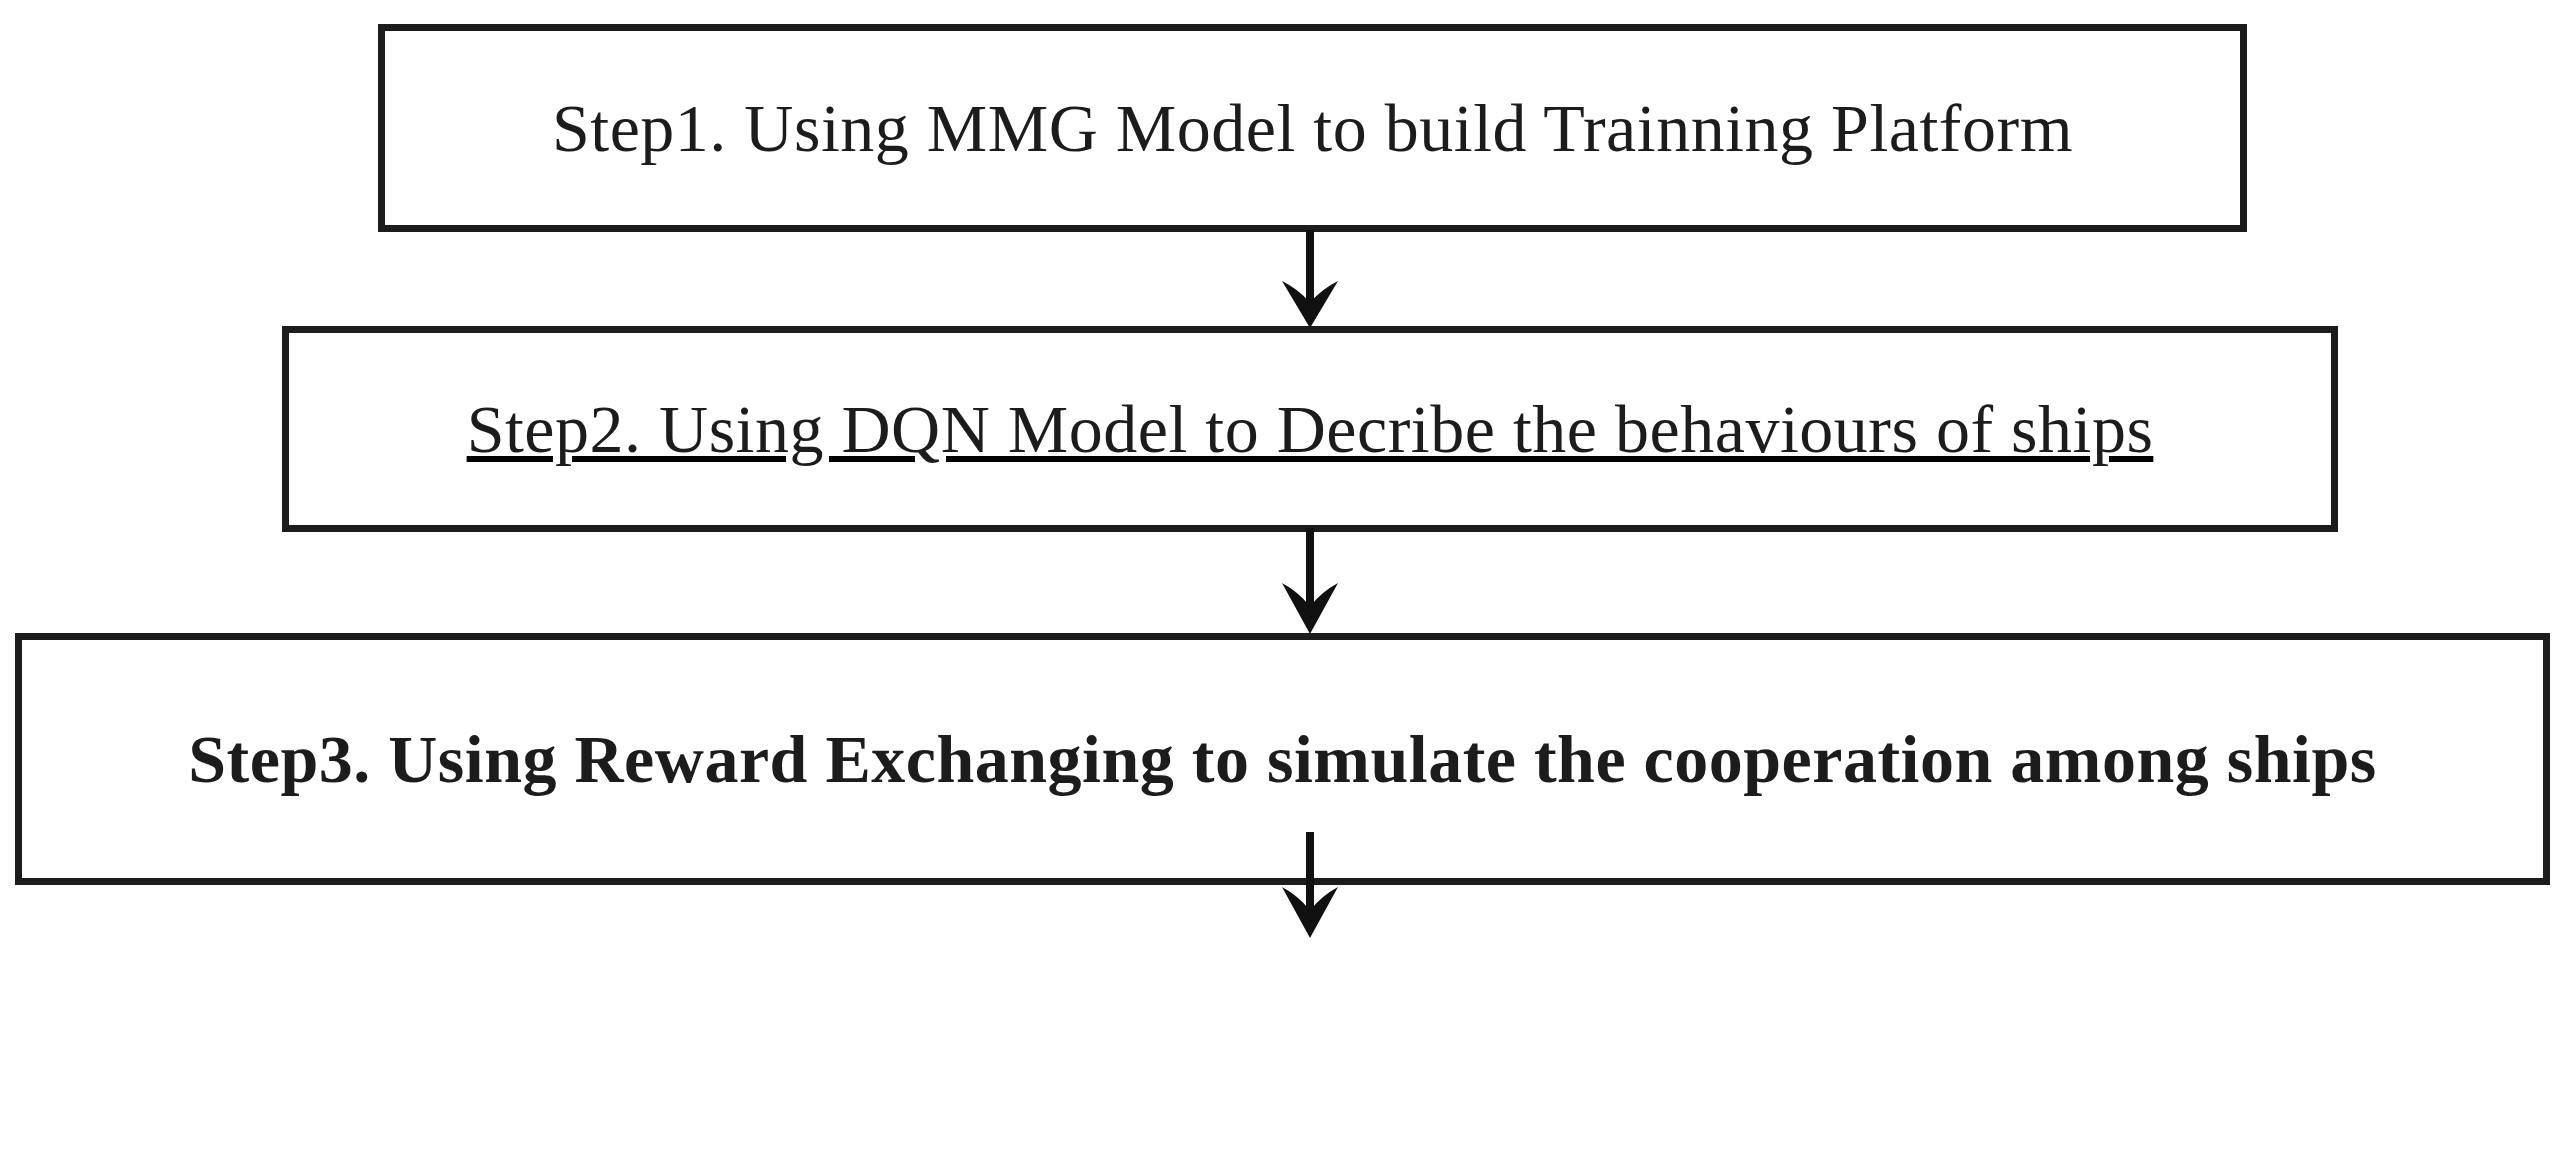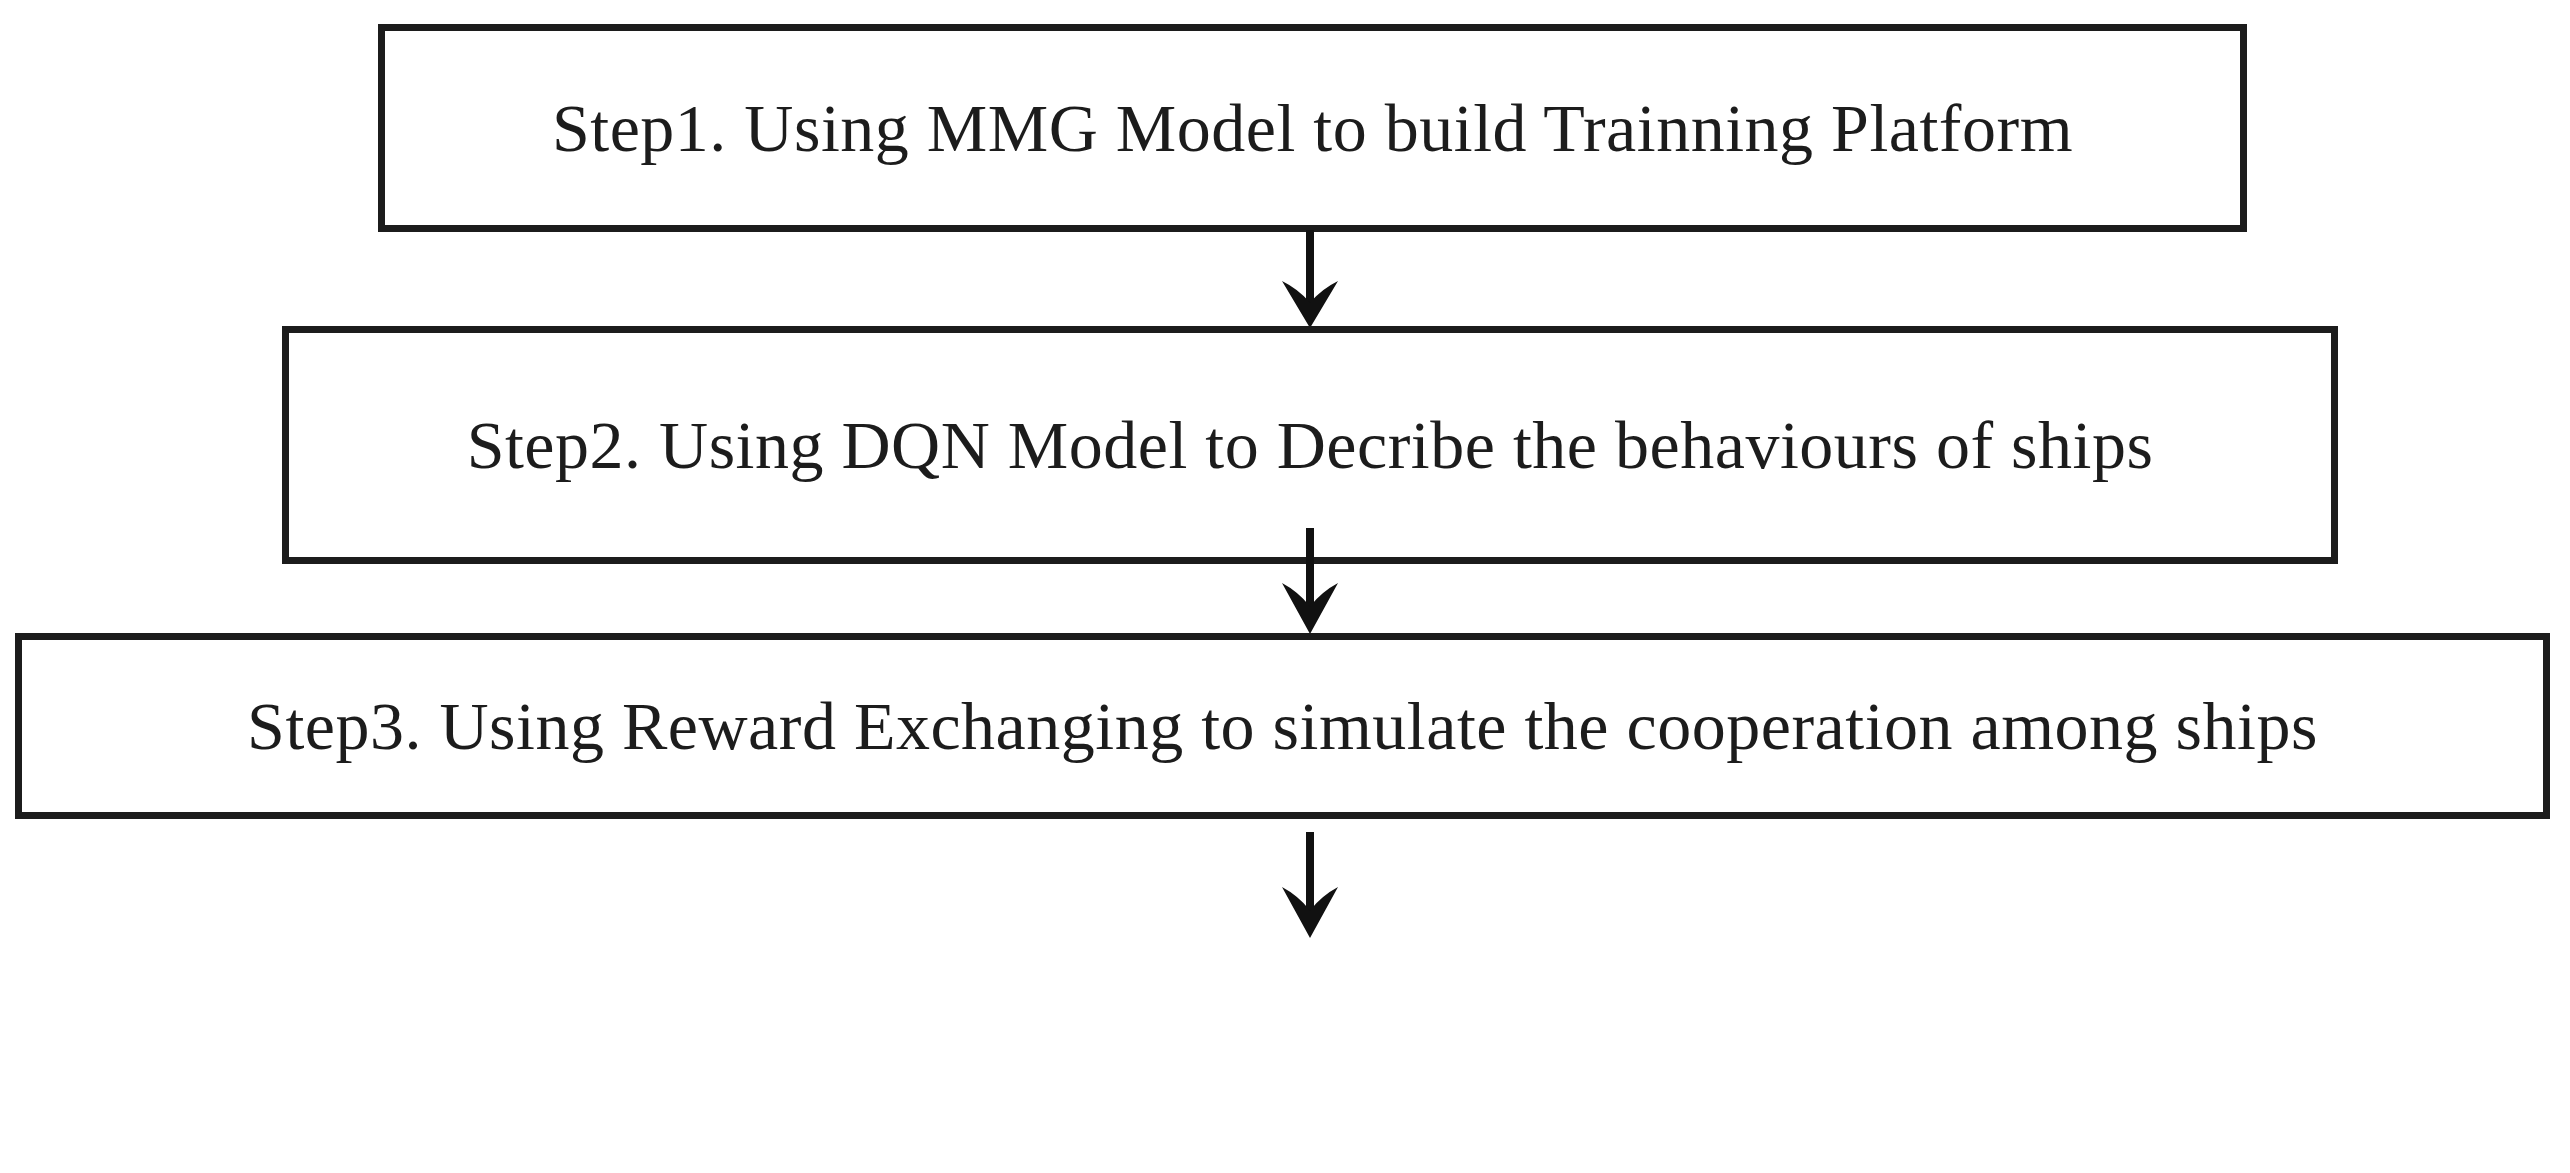--- a/index.html
+++ b/index.html
@@ -33,22 +33,22 @@
     text-align: center;
   }
   .box span {
     color: var(--text);
     font-size: 68px;
     line-height: 1.1;
     white-space: nowrap;
     letter-spacing: 0.5px;
   }
   .box1 { left: 378px; top: 24px;  width: 1869px; height: 208px; }
-  .box2 { left: 282px; top: 326px; width: 2056px; height: 238px; }
-  .box3 { left: 15px;  top: 633px; width: 2535px; height: 186px; }
+  .box2 { left: 282px; top: 326px; width: 2056px; height: 206px; text-decoration: underline; }
+  .box3 { left: 15px;  top: 633px; width: 2535px; height: 252px; font-weight: bold; }
   .box4 { left: 315px; top: 937px; width: 2070px; height: 218px; }
   .arrow {
     position: absolute;
     width: 80px;
   }
   .arrow1 { left: 1270px; top: 230px; height: 98px; }
   .arrow2 { left: 1270px; top: 528px; height: 106px; }
   .arrow3 { left: 1270px; top: 832px; height: 106px; }
   .arrow line { stroke: var(--arrow); }
   .arrow path { fill: var(--arrow); }

